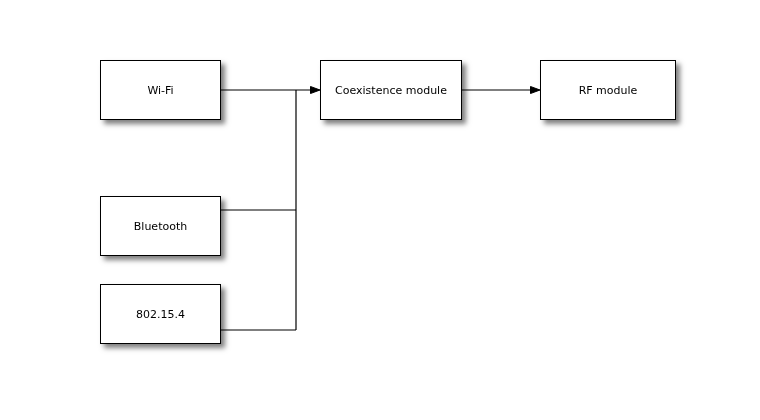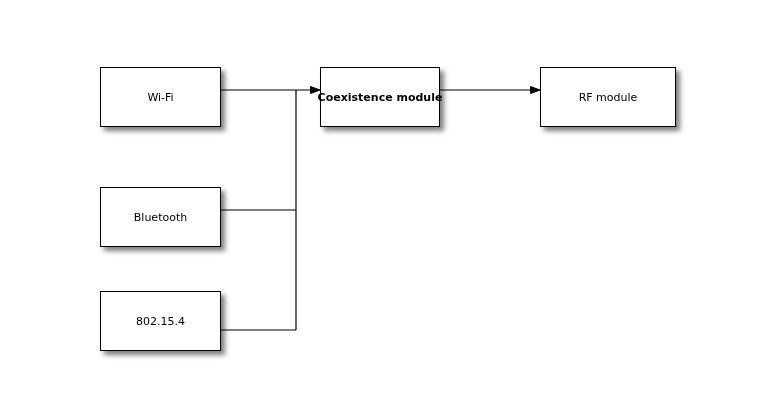--- a/index.html
+++ b/index.html
@@ -39,31 +39,30 @@
   .node {
     position: absolute;
     width: 121px; height: 60px;
     background: var(--nodeFill);
     border: 1px solid var(--nodeBorder);
     box-shadow: 4px 4px 5px var(--shadow);
     display: flex;
     align-items: center;
     justify-content: center;
     text-align: center;
-    margin-top: 7px;
   }
   .node span {
     font-size: 11px;
     color: var(--text);
     white-space: nowrap;
   }
   .node-wifi        { left: 100px; top: 60px; }
-  .node-bluetooth   { left: 100px; top: 180px; }
+  .node-bluetooth   { left: 100px; top: 196px; }
   .node-ieee802154  { left: 100px; top: 284px; text-align: center; }
-  .node-coexistence { left: 320px; top: 60px; width: 120px; font-weight: bold; }
+  .node-coexistence { left: 320px; top: 60px; width: 142px; }
   .node-rf          { left: 540px; top: 60px; width: 136px; }
 </style>
 </head>
 <body>
 
 <div class="canvas">
 
   <svg class="wires" width="760" height="420" viewBox="0 0 760 420">
 
     <path d="M221,90 H311"></path>

